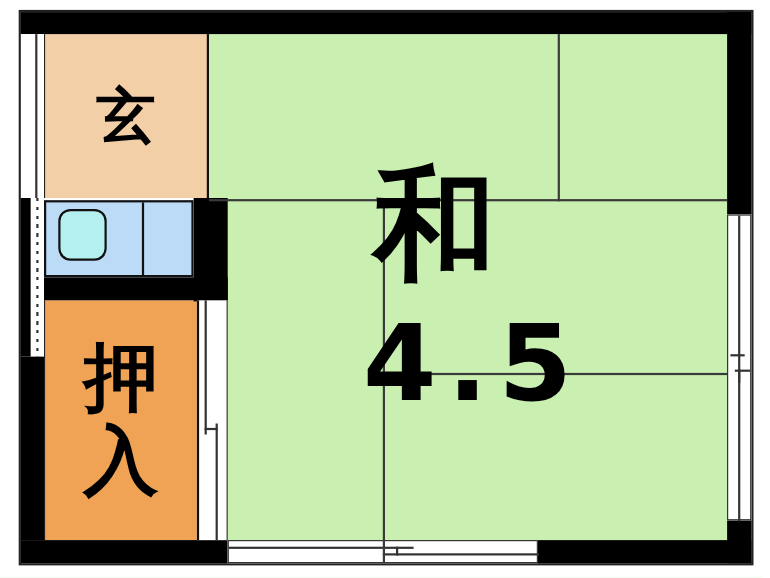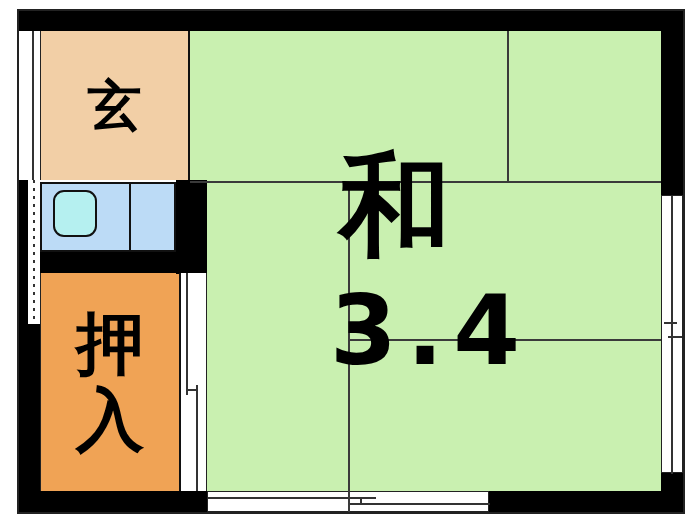--- a/index.html
+++ b/index.html
@@ -128,16 +128,16 @@
       <div class="abs bw-line-b"></div>
       <div class="abs bw-tick"></div>
     </div>
 
     <div class="abs mat-line mat-h1"></div>
     <div class="abs mat-line mat-v1"></div>
     <div class="abs mat-line mat-v2"></div>
     <div class="abs mat-line mat-h2"></div>
 
     <div class="abs kanji room-type-label">和</div>
-    <div class="abs kanji room-size-label">3.4</div>
+    <div class="abs kanji room-size-label">4.5</div>
 
   </div>
 </div>
 
 </body></html>

